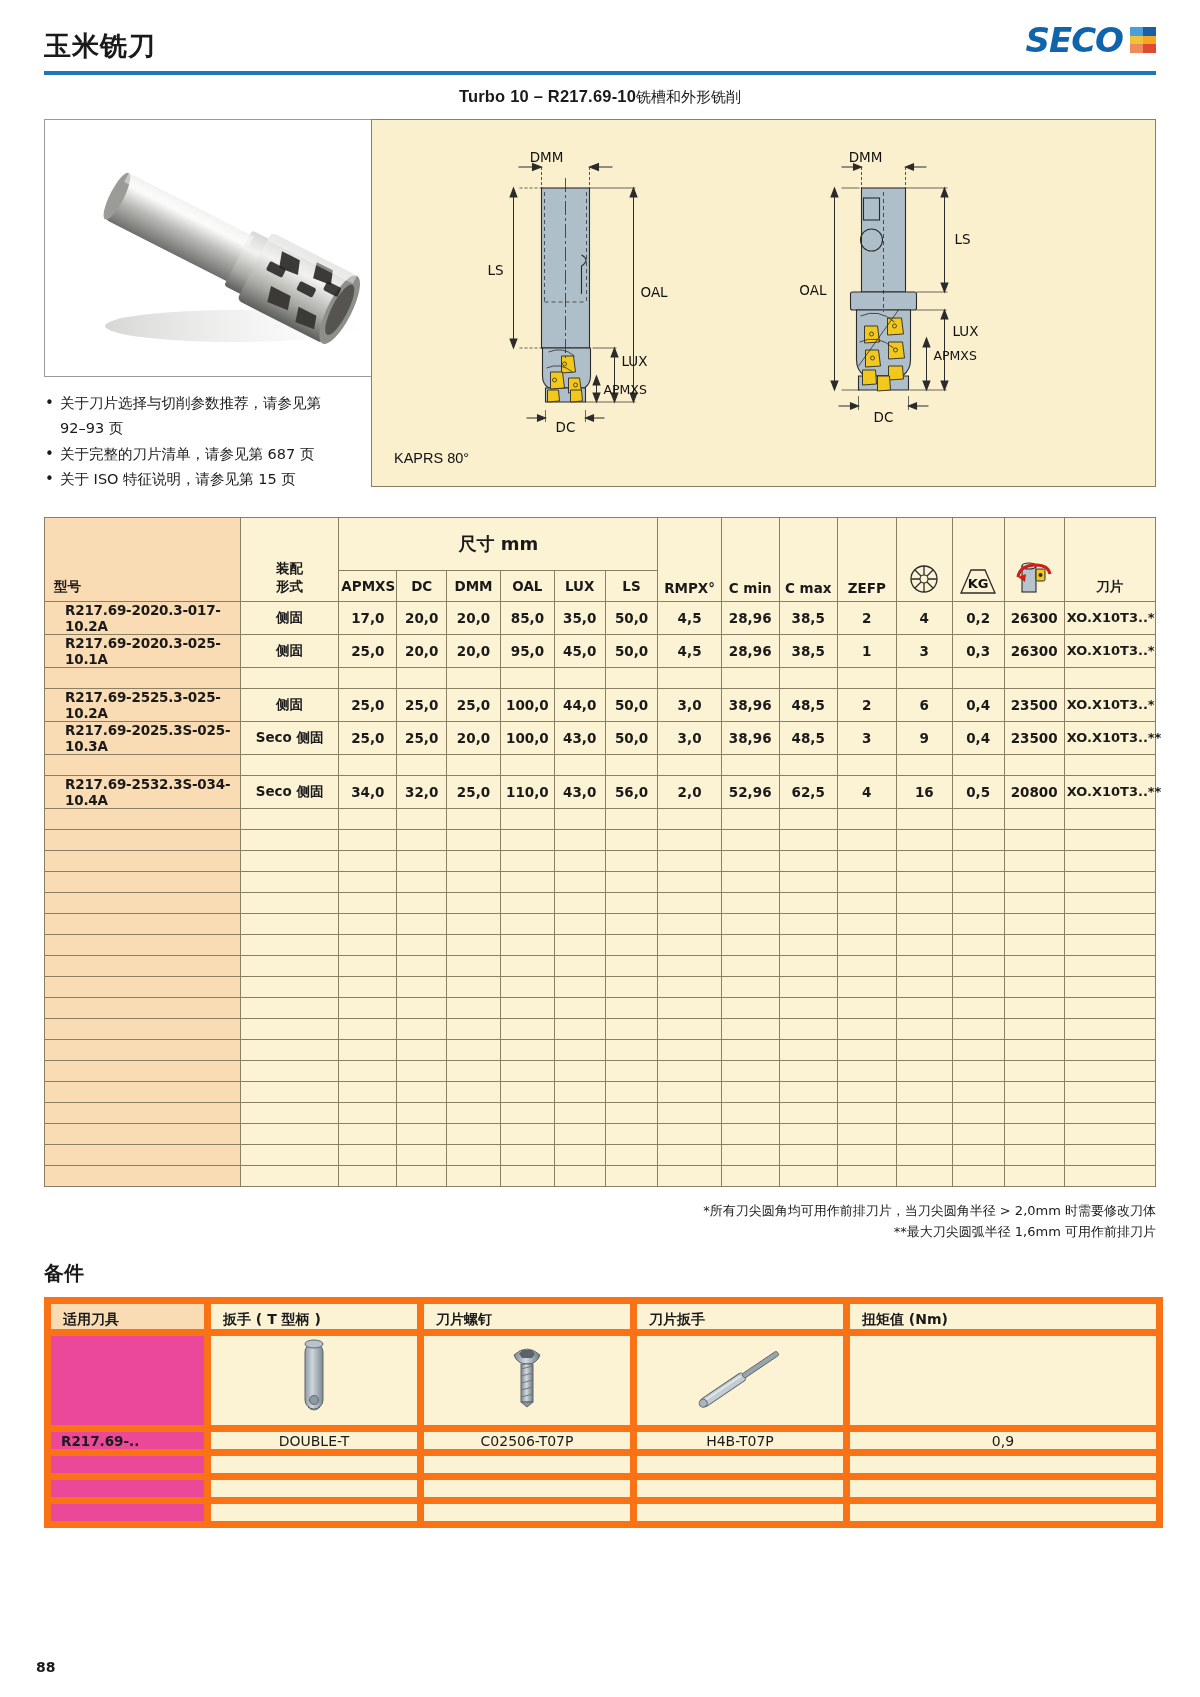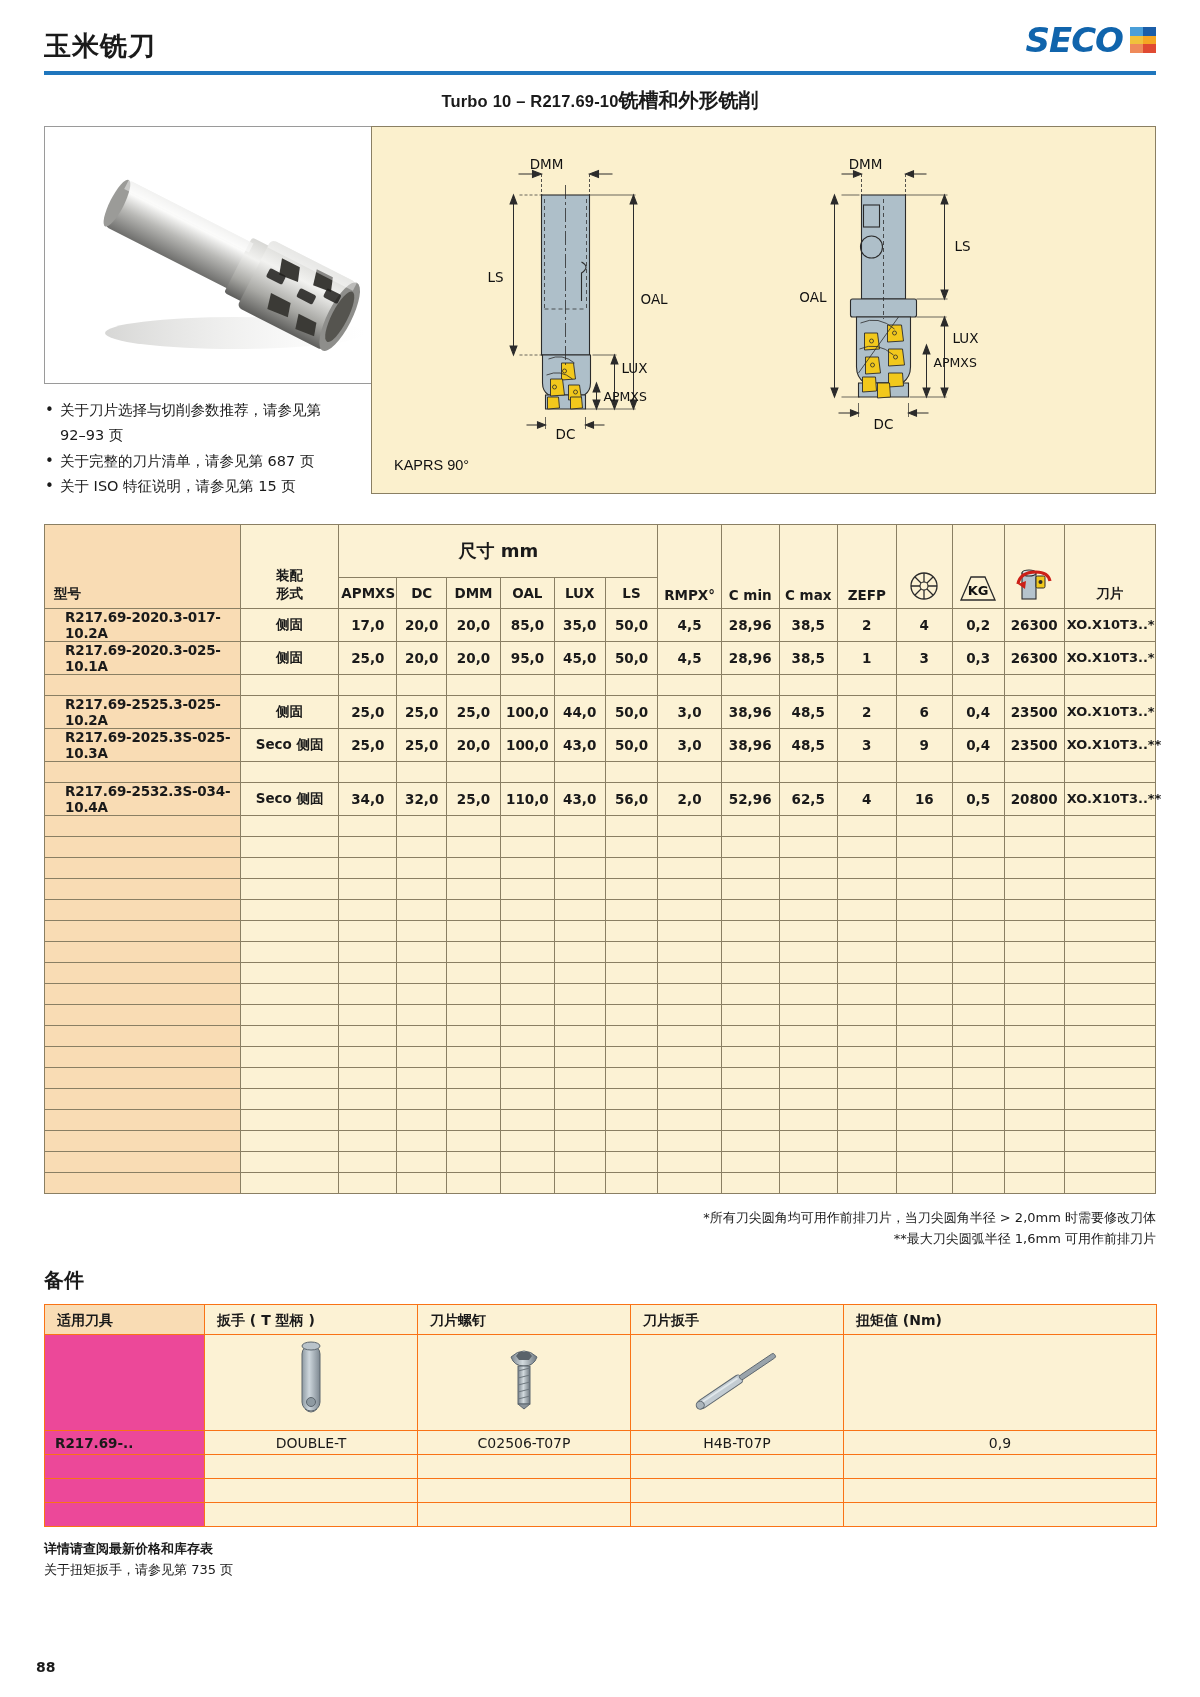--- a/index.html
+++ b/index.html
@@ -21,21 +21,21 @@
                font-family: "DejaVu Sans", sans-serif; font-style: italic; }
   .logo-block { display: grid; grid-template-columns: 1fr 1fr; grid-template-rows: 1fr 1fr 1fr;
                 width: 26px; height: 26px; }
   .logo-block i { display: block; }
   .rule-blue { height: 4px; background: #1f76bd; margin-top: 7px; }
 
   
   .subrow { display: flex; justify-content: center; align-items: baseline;
             margin-top: 12px; }
   .sub-left { font-size: 16.5px; font-weight: 700; letter-spacing: .2px; }
-  .sub-right { font-size: 20px; font-weight: 700; }
+  .sub-right { font-size: 15px; font-weight: 400; }
 
   
   .panels { display: flex; gap: 32px; margin-top: 12px; }
   .photo-box { width: 357px; height: 258px; border: 1px solid #9a9a9a; background: #fff;
                position: relative; overflow: hidden; }
   .draw-box { flex: 1; height: 368px; border: 1px solid #8a7f63; background: #fbf0cd;
               position: relative; }
   .kaprs { position: absolute; left: 22px; bottom: 20px; font-size: 14.5px; color: #111; }
   .bullets { margin-top: 14px; list-style: none; }
   .bullets li { font-size: 14.5px; line-height: 1.75; position: relative; padding-left: 16px;
@@ -62,21 +62,21 @@
   .icon-wheel, .icon-kg, .icon-tool { display: block; margin: 0 auto 2px; }
 
   
   .footnotes { margin-top: 13px; text-align: right; font-size: 13px; line-height: 1.65;
                font-family: "DejaVu Sans", sans-serif; }
 
   
   .acc-title { margin-top: 18px; font-size: 20px; font-weight: 700;
                font-family: "DejaVu Sans", sans-serif; }
   .acc-table { width: 1112px; margin-top: 10px; }
-  .acc-table th, .acc-table td { border: 1px solid #f97316; background: #fcf2d4;
+  .acc-table th, .acc-table td { border: 7px solid #f97316; background: #fcf2d4;
                                  font-size: 14px; text-align: center; font-weight: 400;
                                  font-family: "DejaVu Sans", sans-serif; }
   .acc-table th { height: 30px; font-weight: 700; text-align: left; padding-left: 12px;
                   vertical-align: top; padding-top: 7px; }
   .acc-table th.first { background: #f9dcb4; }
   .acc-table td.first { background: #ec4899; text-align: left; padding-left: 10px;
                         font-weight: 700; font-size: 13.5px; }
   .acc-table td.pic { height: 96px; vertical-align: middle; }
   .acc-table td.val { height: 24px; }
   .acc-table tr.blank td { height: 24px; }
@@ -291,21 +291,21 @@
             <text x="195" y="240" fill="#111" stroke="none" font-size="12.5">APMXS</text>
 
             <path d="M120 276 l0 14 M170 276 l0 14" stroke-width=".7"></path>
             <path d="M100 286 l16 0 M190 286 l-16 0" stroke-width="1"></path>
             <path d="M120 286 l-8 -3.2 l0 6.4 z" fill="#2b2b2b"></path>
             <path d="M170 286 l8 -3.2 l0 6.4 z" fill="#2b2b2b"></path>
             <text x="145" y="302" fill="#111" stroke="none" text-anchor="middle">DC</text>
           </g>
         </g>
       </svg>
-      <div class="kaprs">KAPRS 90°</div>
+      <div class="kaprs">KAPRS 80°</div>
     </div>
   </div>
 
   <table class="main-table">
     <colgroup>
       <col style="width:189px">
         <col style="width:95px">
       <col style="width:56px">
         <col style="width:48px">
         <col style="width:52px">
@@ -921,19 +921,15 @@
           <td class="first"></td>
           <td></td>
           <td></td>
           <td></td>
           <td></td>
         </tr>
       </tbody>
 
   </table>
 
-  <div class="bottom-note">
-    <div class="b">详情请查阅最新价格和库存表</div>
-    <div>关于扭矩扳手，请参见第 735 页</div>
-  </div>
 
   <div class="pageno">88</div>
 </div>
 
 </body></html>

